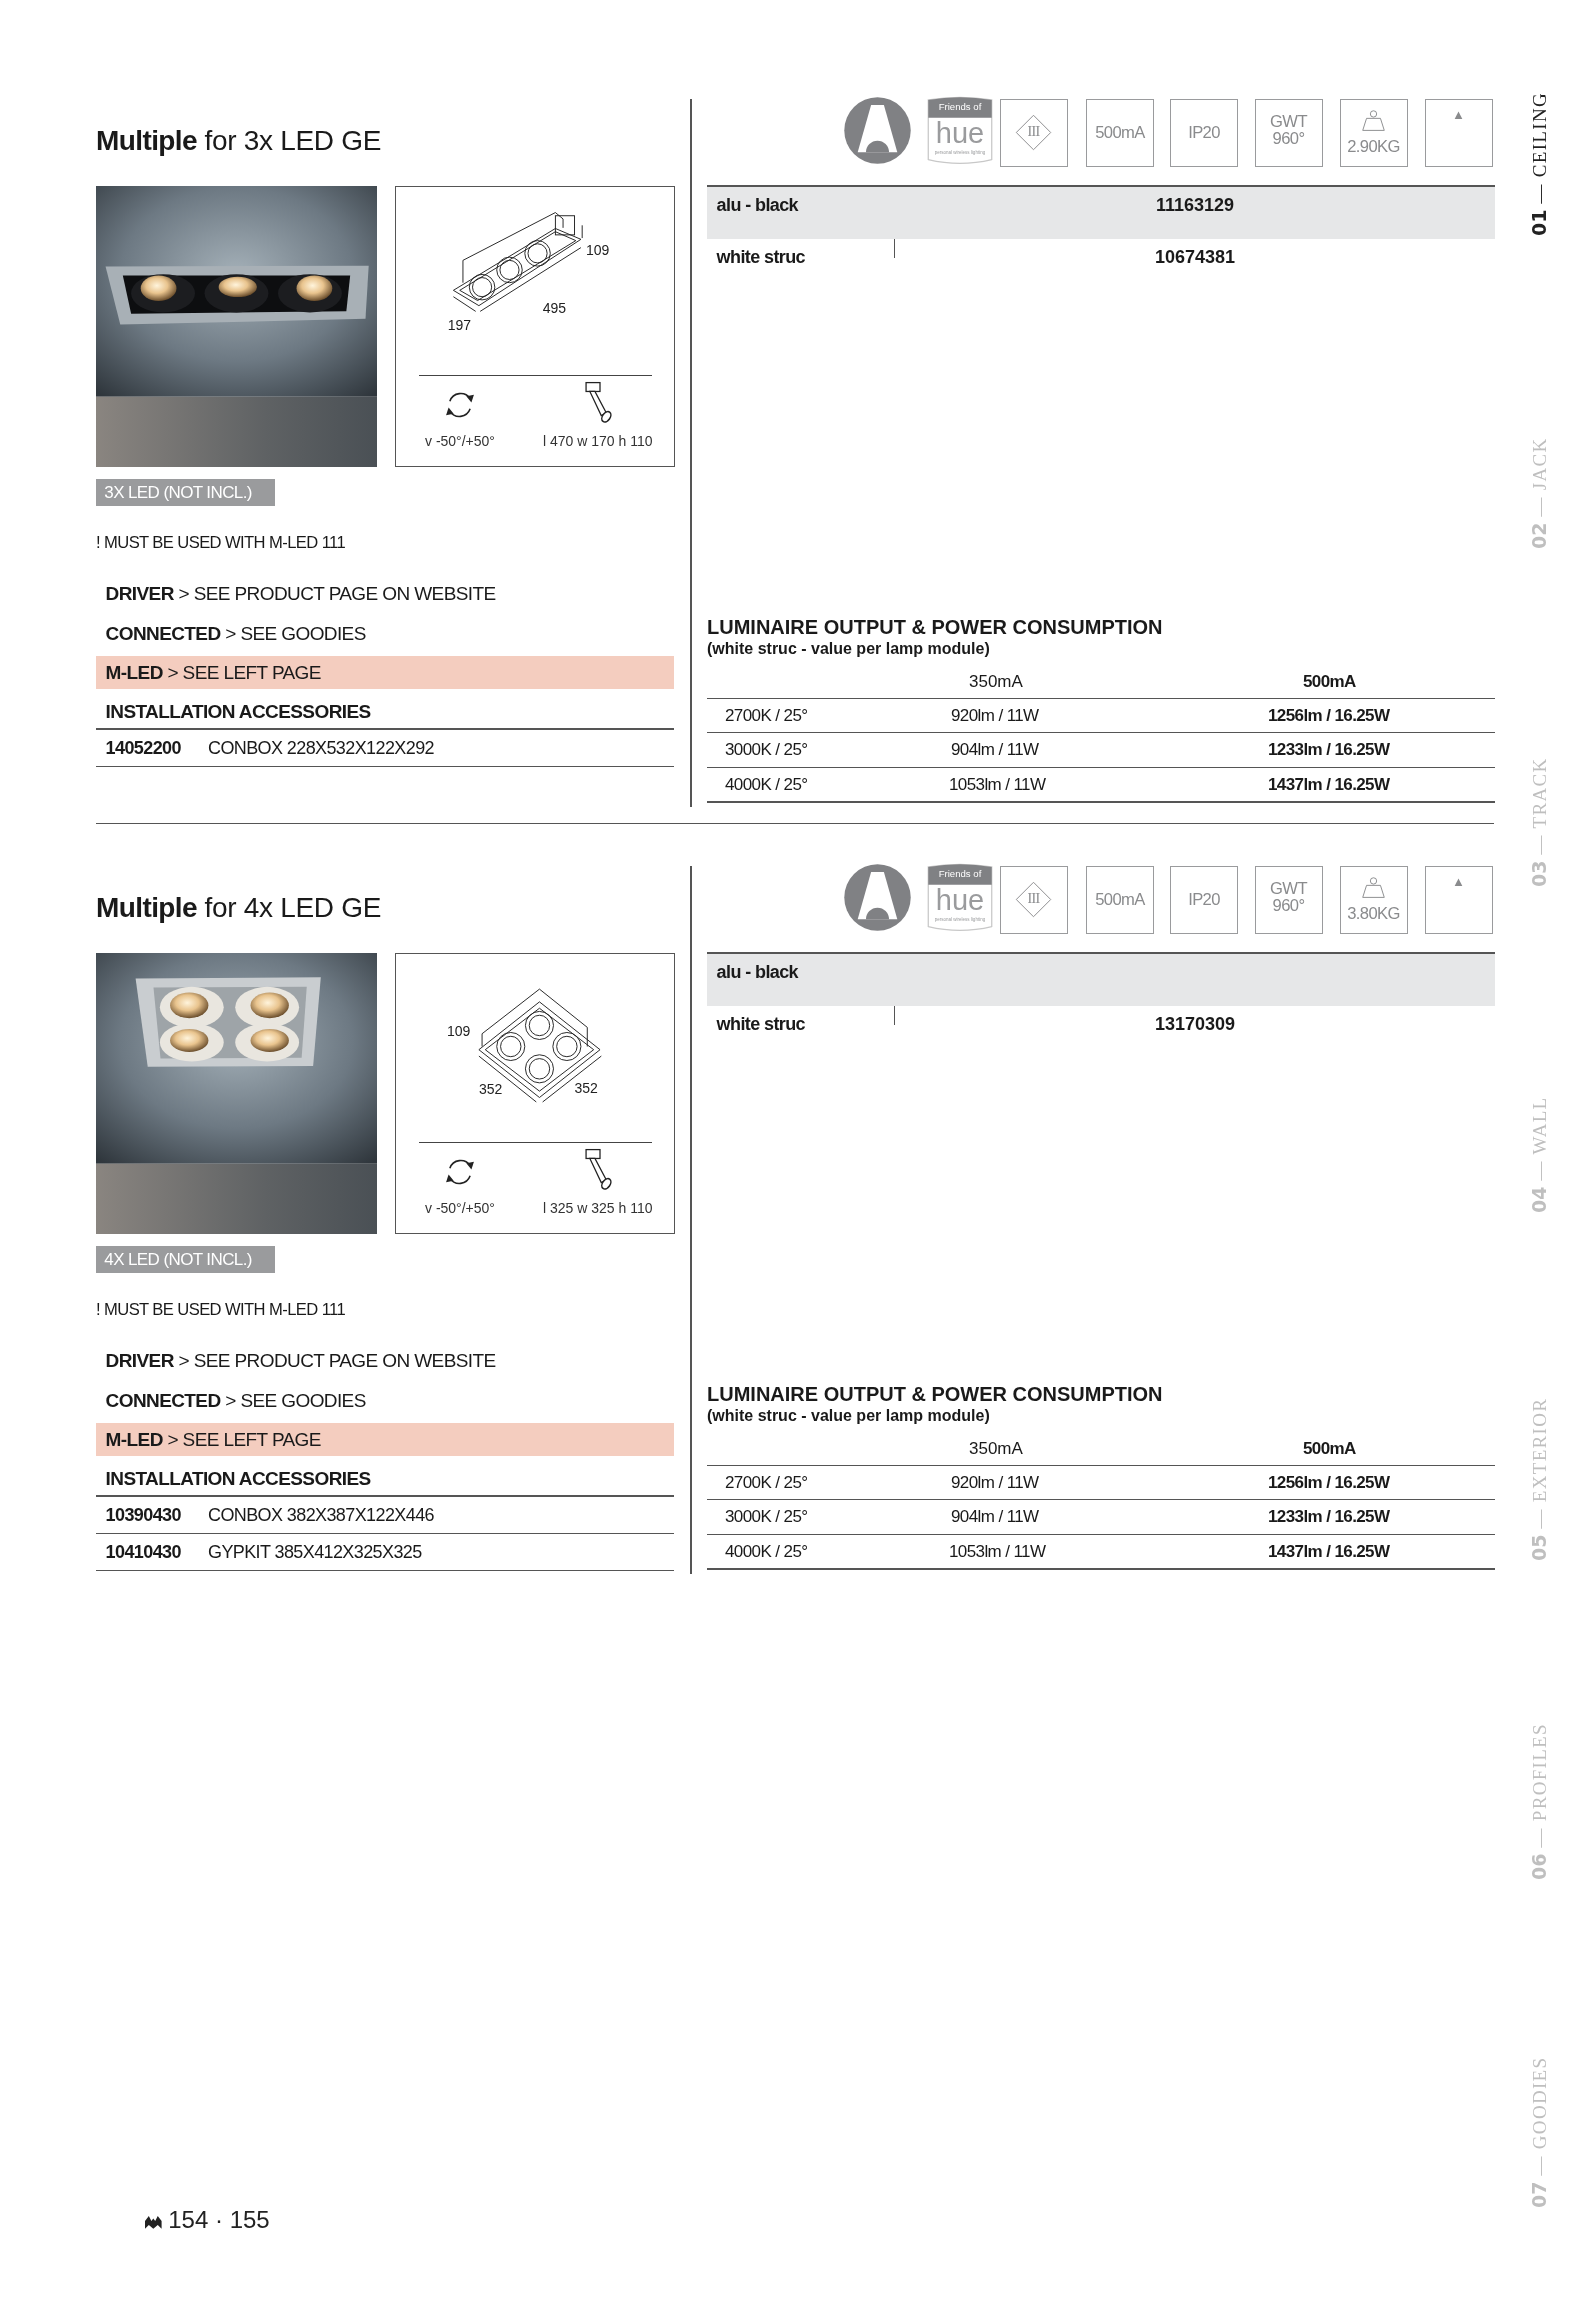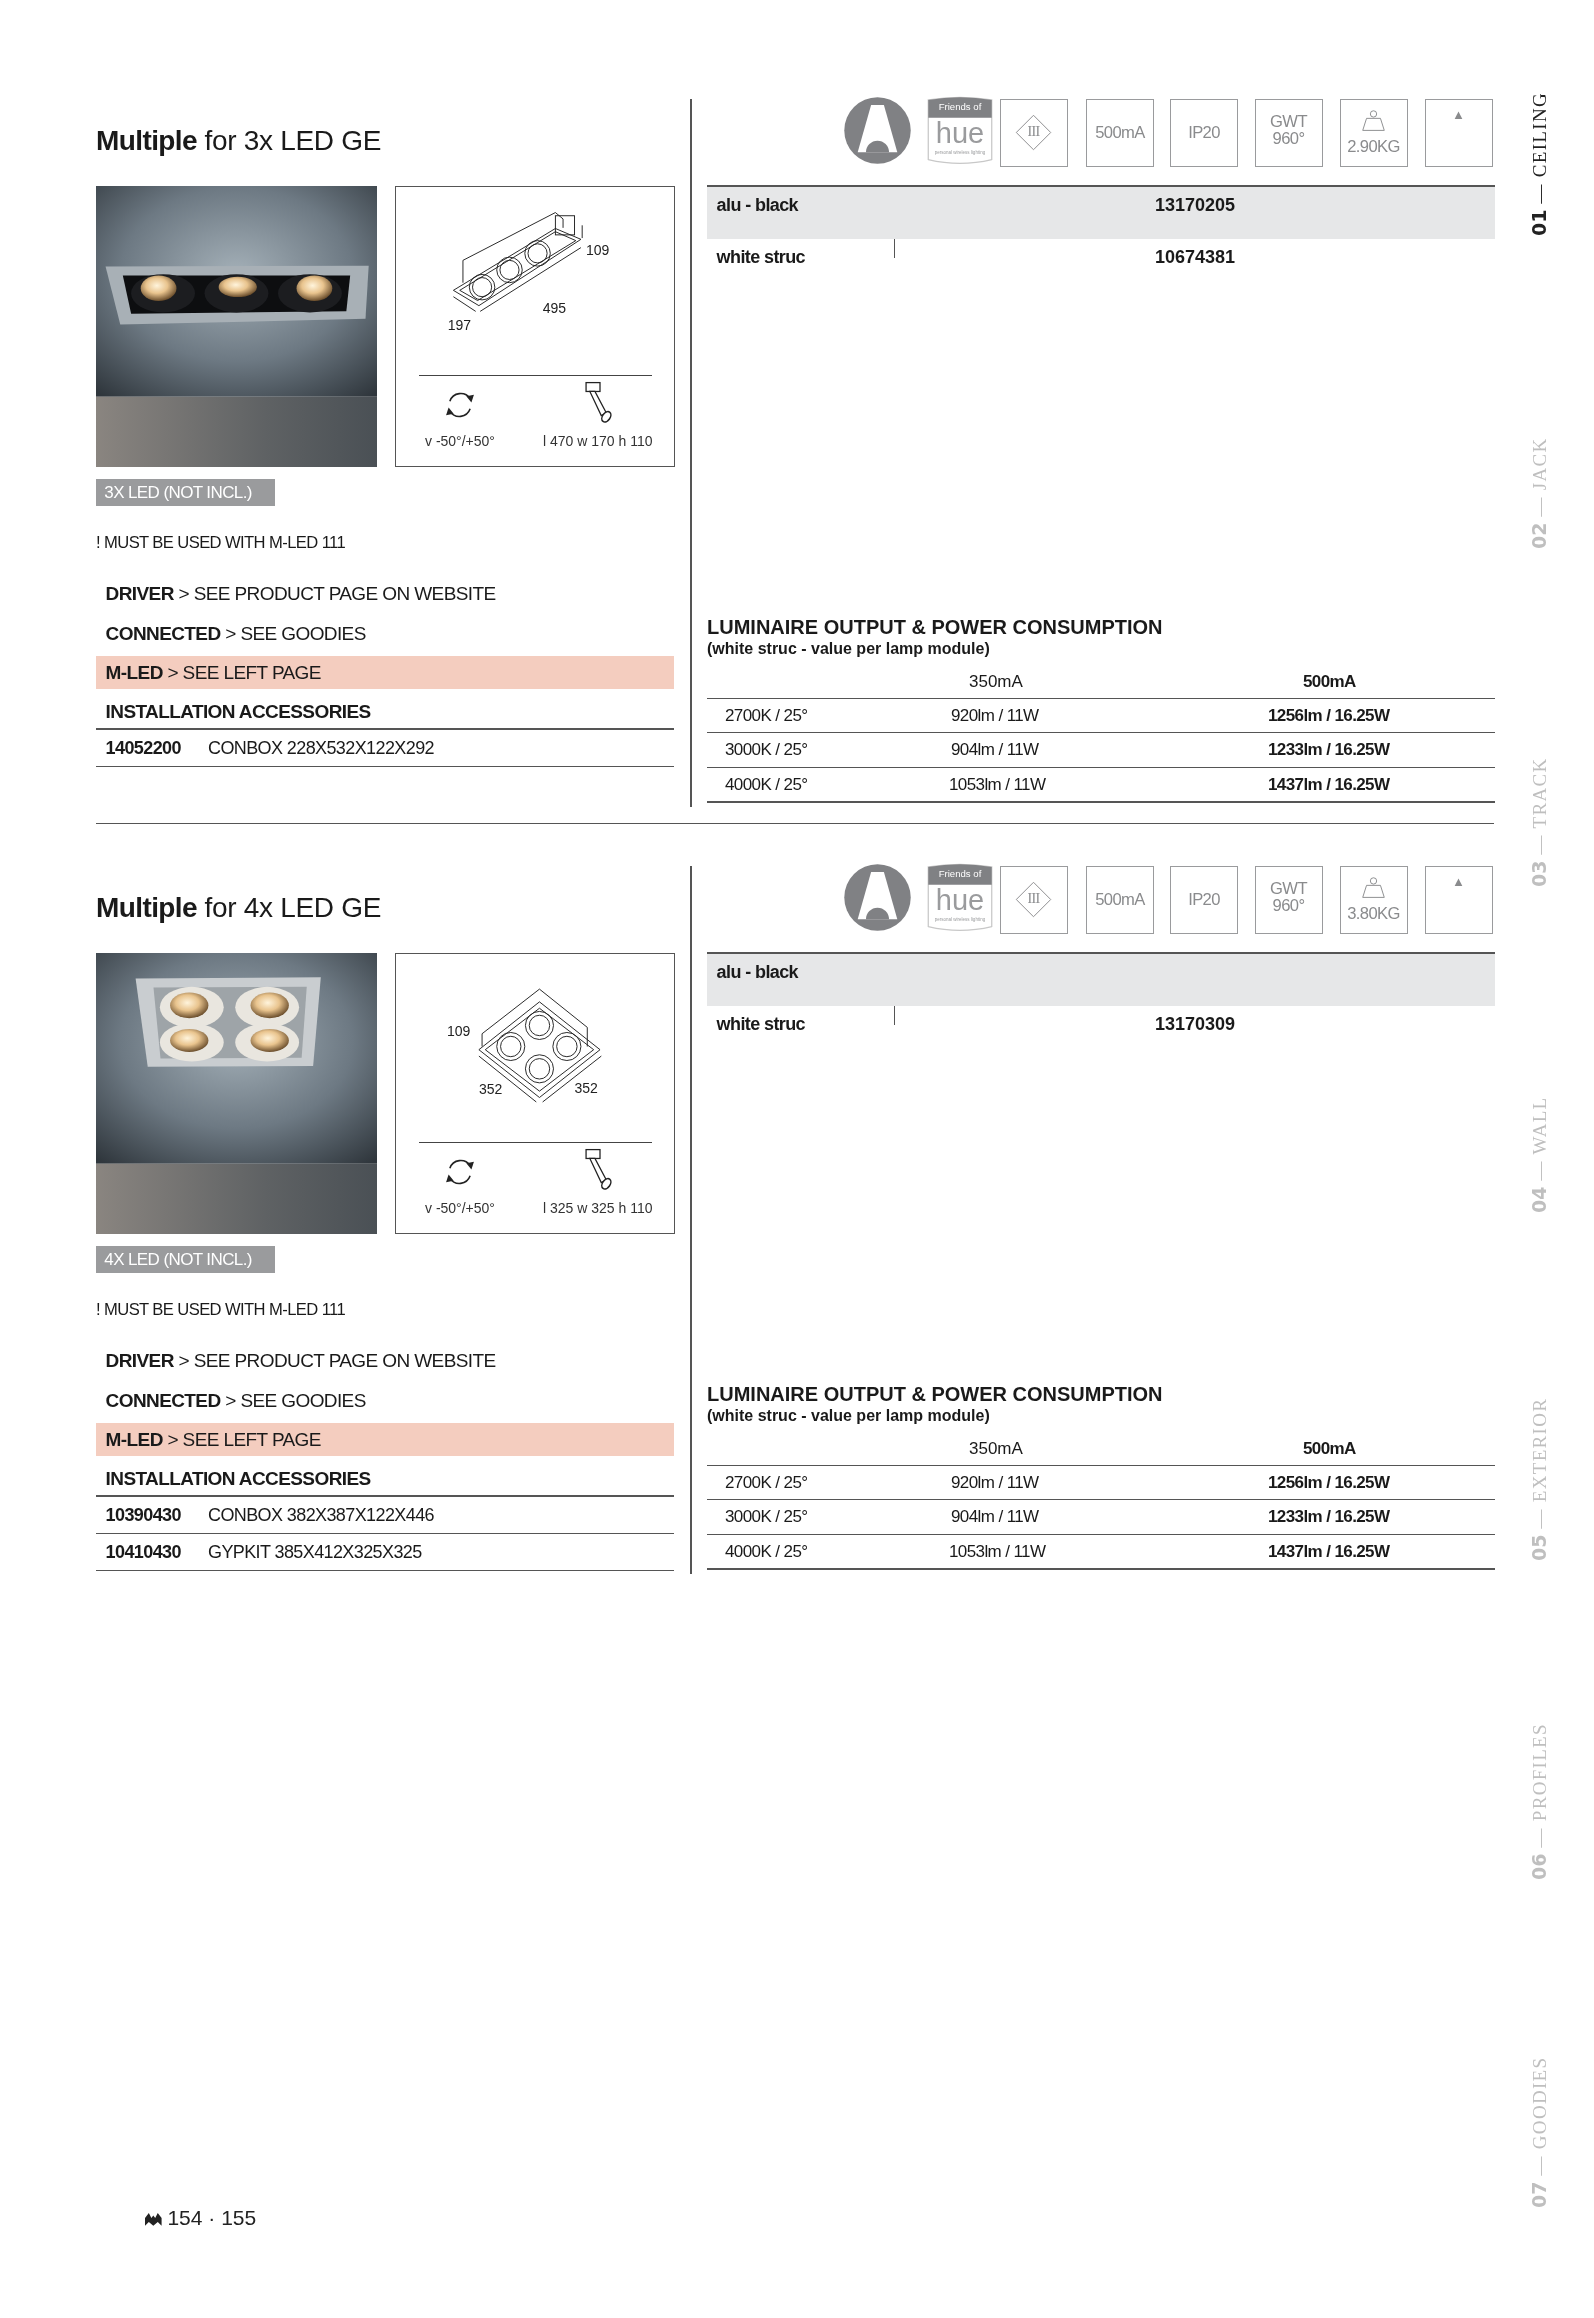--- a/index.html
+++ b/index.html
@@ -49,21 +49,21 @@
   .lum-row span { position:absolute; }
   .lum-bottom { position:absolute; left:707px; width:788px; height:1.9px; background:#555; }
 
   .hsep { position:absolute; left:96px; top:823px; width:1398px; height:1.3px; background:#555; }
 
   .tab { position:absolute; left:1528px; width:32px; transform-origin:0 0; transform:rotate(-90deg); white-space:nowrap; font-size:19px; color:#bfbfbf; }
   .tab .num { font-weight:bold; font-family:"DejaVu Sans", sans-serif; }
   .tab .nm { font-family:"Liberation Serif", serif; letter-spacing:1.3px; }
   .tab.active { color:#222; }
 
-  .footer { position:absolute; left:145px; top:2206px; font-size:21px; color:#222; }
+  .footer { position:absolute; left:145px; top:2206px; font-size:24px; color:#222; }
 </style>
 </head>
 <body>
 
 <div id="sections">
   <div class="section" style="top: 0px;">
     <div class="title"><b>Multiple</b><span> for 3x LED GE</span></div>
 
     <div class="photo">
       <svg width="281" height="281" viewBox="0 0 440 440">
@@ -190,21 +190,21 @@
     <div class="icon-box" style="left:1425px">
       <svg width="65" height="25.5" viewBox="0 0 102 40" style="position:absolute;left:0;top:0">
         <polygon points="51,18 57,30 45,30" fill="#8a8b8d"></polygon>
       </svg>
     </div>
 
     <div class="ptable" style="top:185px">
       <div class="vline"></div>
       <div class="row shaded">
         <span class="finish">alu - black</span>
-        <span class="code">13170205</span>
+        <span class="code">11163129</span>
       </div>
       <div class="row">
         <span class="finish">white struc</span>
         <span class="code">10674381</span>
       </div>
     </div>
 
     <div class="lum-title" style="top:616px">LUMINAIRE OUTPUT &amp; POWER CONSUMPTION</div>
     <div class="lum-sub" style="top:640px">(white struc - value per lamp module)</div>
     <div class="lum-head" style="top:667px">

